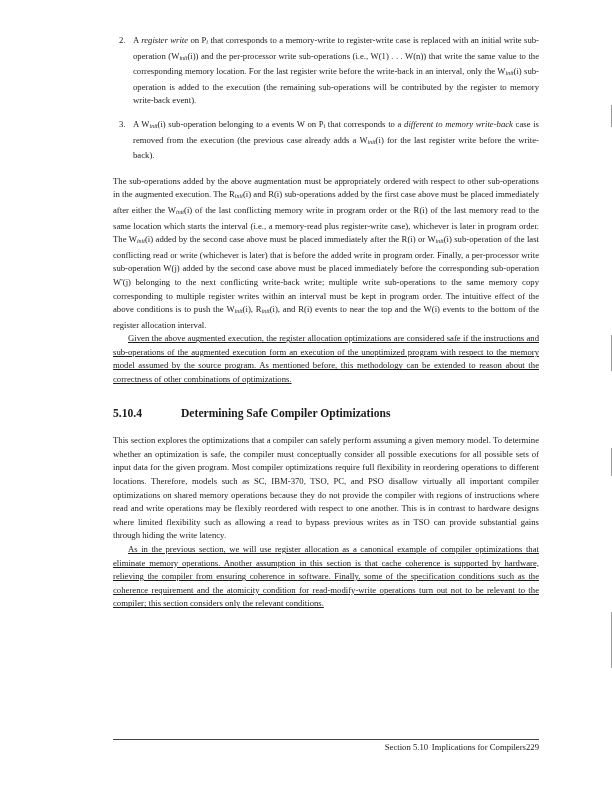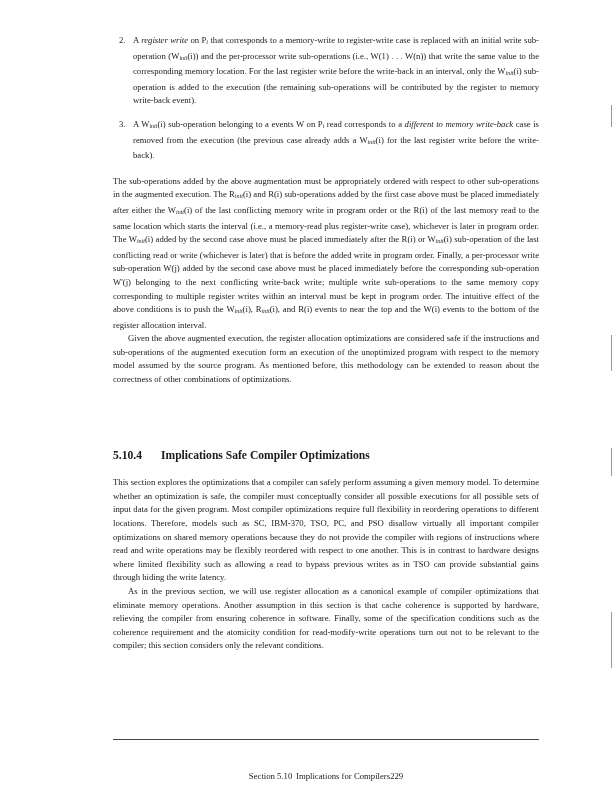--- a/index.html
+++ b/index.html
@@ -8,61 +8,61 @@
       font-family: "Liberation Serif", "DejaVu Serif", serif;
       color: #1a1a1a;
     }
     .page {
       position: absolute; left: 113px; top: 34px; width: 426px;
       font-size: 8.7px; line-height: 13.6px; text-align: justify;
     }
     .list-item { position: relative; padding-left: 20px; margin-bottom: 10px; }
     .list-num { position: absolute; left: 6px; top: 0; }
     p { margin: 0; }
-    .indent { text-indent: 15px; }
+    .indent { text-indent: 15px; text-decoration: underline; }
     .para { margin-top: 0; }
     i { font-style: italic; }
     sub.s { font-size: 6px; font-style: italic; vertical-align: -1px; }
     .heading {
       font-family: "Liberation Serif", "DejaVu Serif", serif;
       font-weight: bold; font-size: 11.6px; margin-top: 20px; margin-bottom: 14px;
       text-align: left;
     }
-    .heading .num { display: inline-block; width: 48px; margin-top: 42px; }
+    .heading .num { display: inline-block; width: 68px; }
     .footer-rule {
       position: absolute; left: 113px; top: 739px; width: 426px; height: 1px; background: #444;
     }
     .footer {
       position: absolute; left: 113px; top: 742px; width: 426px;
-      font-size: 8.7px; display: flex; justify-content: center; margin-top: 29px;
+      font-size: 8.7px; display: flex; justify-content: flex-end;
     }
     .footer .sec { display: inline-block; width: 45px; }
     .margin-mark { position: absolute; left: 611px; width: 1px; background: #999; }
   </style>
 </head>
 <body>
 
 <div class="page">
 
   <div class="list-item">
     <span class="list-num">2.</span>
     <p><span>A </span><i>register write</i><span> on P</span><sub class="s">i</sub><span> that corresponds to a memory-write to register-write case is replaced with an initial write sub-operation (W</span><sub class="s">init</sub><span>(i)) and the per-processor write sub-operations (i.e., W(1) . . . W(n)) that write the same value to the corresponding memory location. For the last register write before the write-back in an interval, only the W</span><sub class="s">init</sub><span>(i) sub-operation is added to the execution (the remaining sub-operations will be contributed by the register to memory write-back event).</span></p>
   </div>
 
   <div class="list-item" style="margin-bottom:12px;">
     <span class="list-num">3.</span>
-    <p><span>A W</span><sub class="s">init</sub><span>(i) sub-operation belonging to a events W on P</span><sub class="s">i</sub><span> read corresponds to a </span><i>different to memory write-back</i><span> case is removed from the execution (the previous case already adds a W</span><sub class="s">init</sub><span>(i) for the last register write before the write-back).</span></p>
+    <p><span>A W</span><sub class="s">init</sub><span>(i) sub-operation belonging to a events W on P</span><sub class="s">i</sub><span> that corresponds to a </span><i>different to memory write-back</i><span> case is removed from the execution (the previous case already adds a W</span><sub class="s">init</sub><span>(i) for the last register write before the write-back).</span></p>
   </div>
 
   <p class="para"><span>The sub-operations added by the above augmentation must be appropriately ordered with respect to other sub-operations in the augmented execution. The R</span><sub class="s">init</sub><span>(i) and R(i) sub-operations added by the first case above must be placed immediately after either the W</span><sub class="s">init</sub><span>(i) of the last conflicting memory write in program order or the R(i) of the last memory read to the same location which starts the interval (i.e., a memory-read plus register-write case), whichever is later in program order. The W</span><sub class="s">init</sub><span>(i) added by the second case above must be placed immediately after the R(i) or W</span><sub class="s">init</sub><span>(i) sub-operation of the last conflicting read or write (whichever is later) that is before the added write in program order. Finally, a per-processor write sub-operation W(j) added by the second case above must be placed immediately before the corresponding sub-operation W'(j) belonging to the next conflicting write-back write; multiple write sub-operations to the same memory copy corresponding to multiple register writes within an interval must be kept in program order. The intuitive effect of the above conditions is to push the W</span><sub class="s">init</sub><span>(i), R</span><sub class="s">init</sub><span>(i), and R(i) events to near the top and the W(i) events to the bottom of the register allocation interval.</span></p>
 
   <p class="indent">Given the above augmented execution, the register allocation optimizations are considered safe if the instructions and sub-operations of the augmented execution form an execution of the unoptimized program with respect to the memory model assumed by the source program. As mentioned before, this methodology can be extended to reason about the correctness of other combinations of optimizations.</p>
 
   <div class="heading">
-    <span class="num">5.10.4</span><span>Implications Safe Compiler Optimizations</span>
+    <span class="num">5.10.4</span><span>Determining Safe Compiler Optimizations</span>
   </div>
 
   <p>This section explores the optimizations that a compiler can safely perform assuming a given memory model. To determine whether an optimization is safe, the compiler must conceptually consider all possible executions for all possible sets of input data for the given program. Most compiler optimizations require full flexibility in reordering operations to different locations. Therefore, models such as SC, IBM-370, TSO, PC, and PSO disallow virtually all important compiler optimizations on shared memory operations because they do not provide the compiler with regions of instructions where read and write operations may be flexibly reordered with respect to one another. This is in contrast to hardware designs where limited flexibility such as allowing a read to bypass previous writes as in TSO can provide substantial gains through hiding the write latency.</p>
   <p class="indent">As in the previous section, we will use register allocation as a canonical example of compiler optimizations that eliminate memory operations. Another assumption in this section is that cache coherence is supported by hardware, relieving the compiler from ensuring coherence in software. Finally, some of the specification conditions such as the coherence requirement and the atomicity condition for read-modify-write operations turn out not to be relevant to the compiler; this section considers only the relevant conditions.</p>
 </div>
 
 <div class="margin-mark" style="top:105px;height:22px;"></div>
 <div class="margin-mark" style="top:335px;height:36px;"></div>
 <div class="margin-mark" style="top:448px;height:28px;"></div>
 <div class="margin-mark" style="top:612px;height:56px;"></div>

